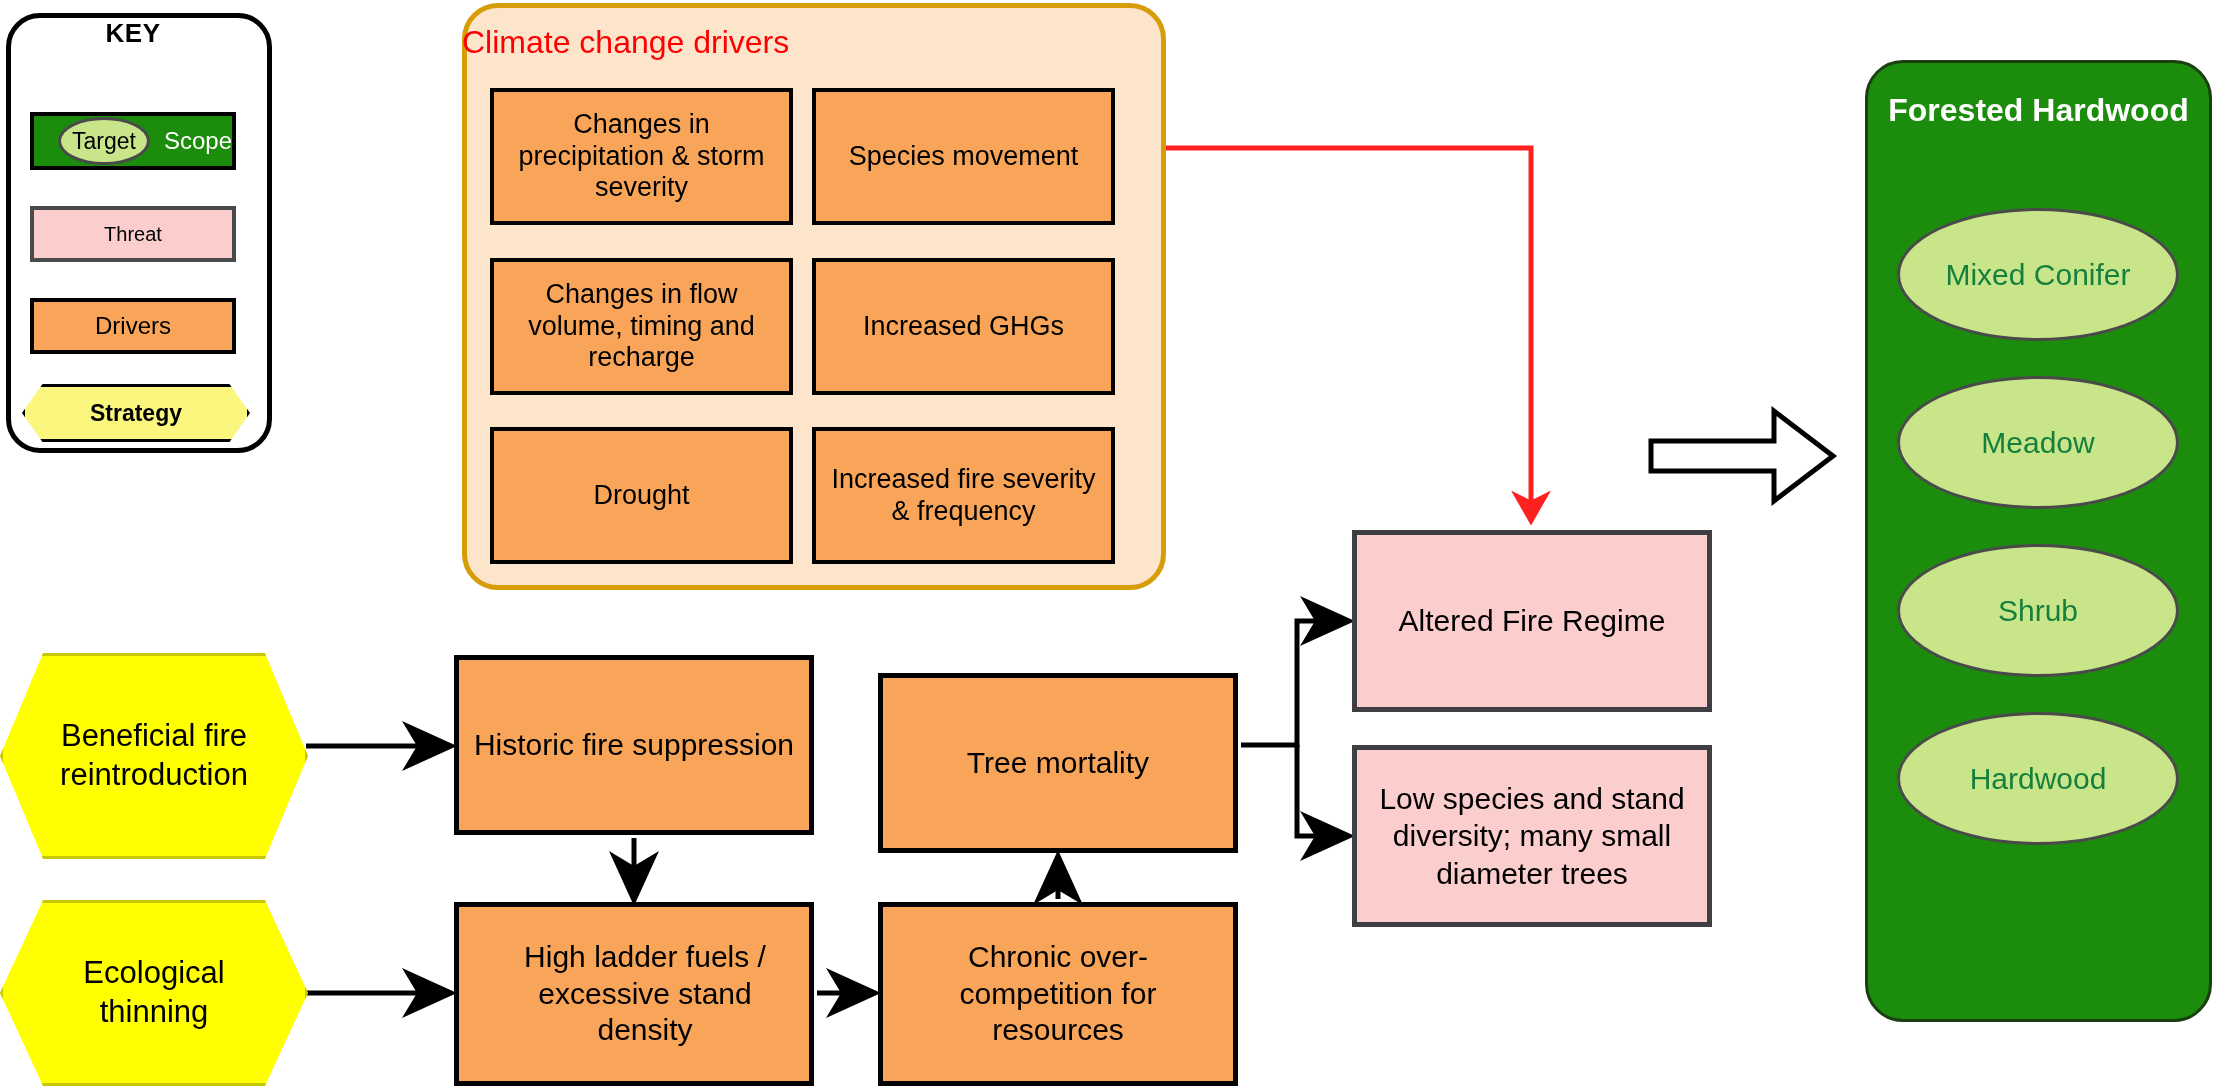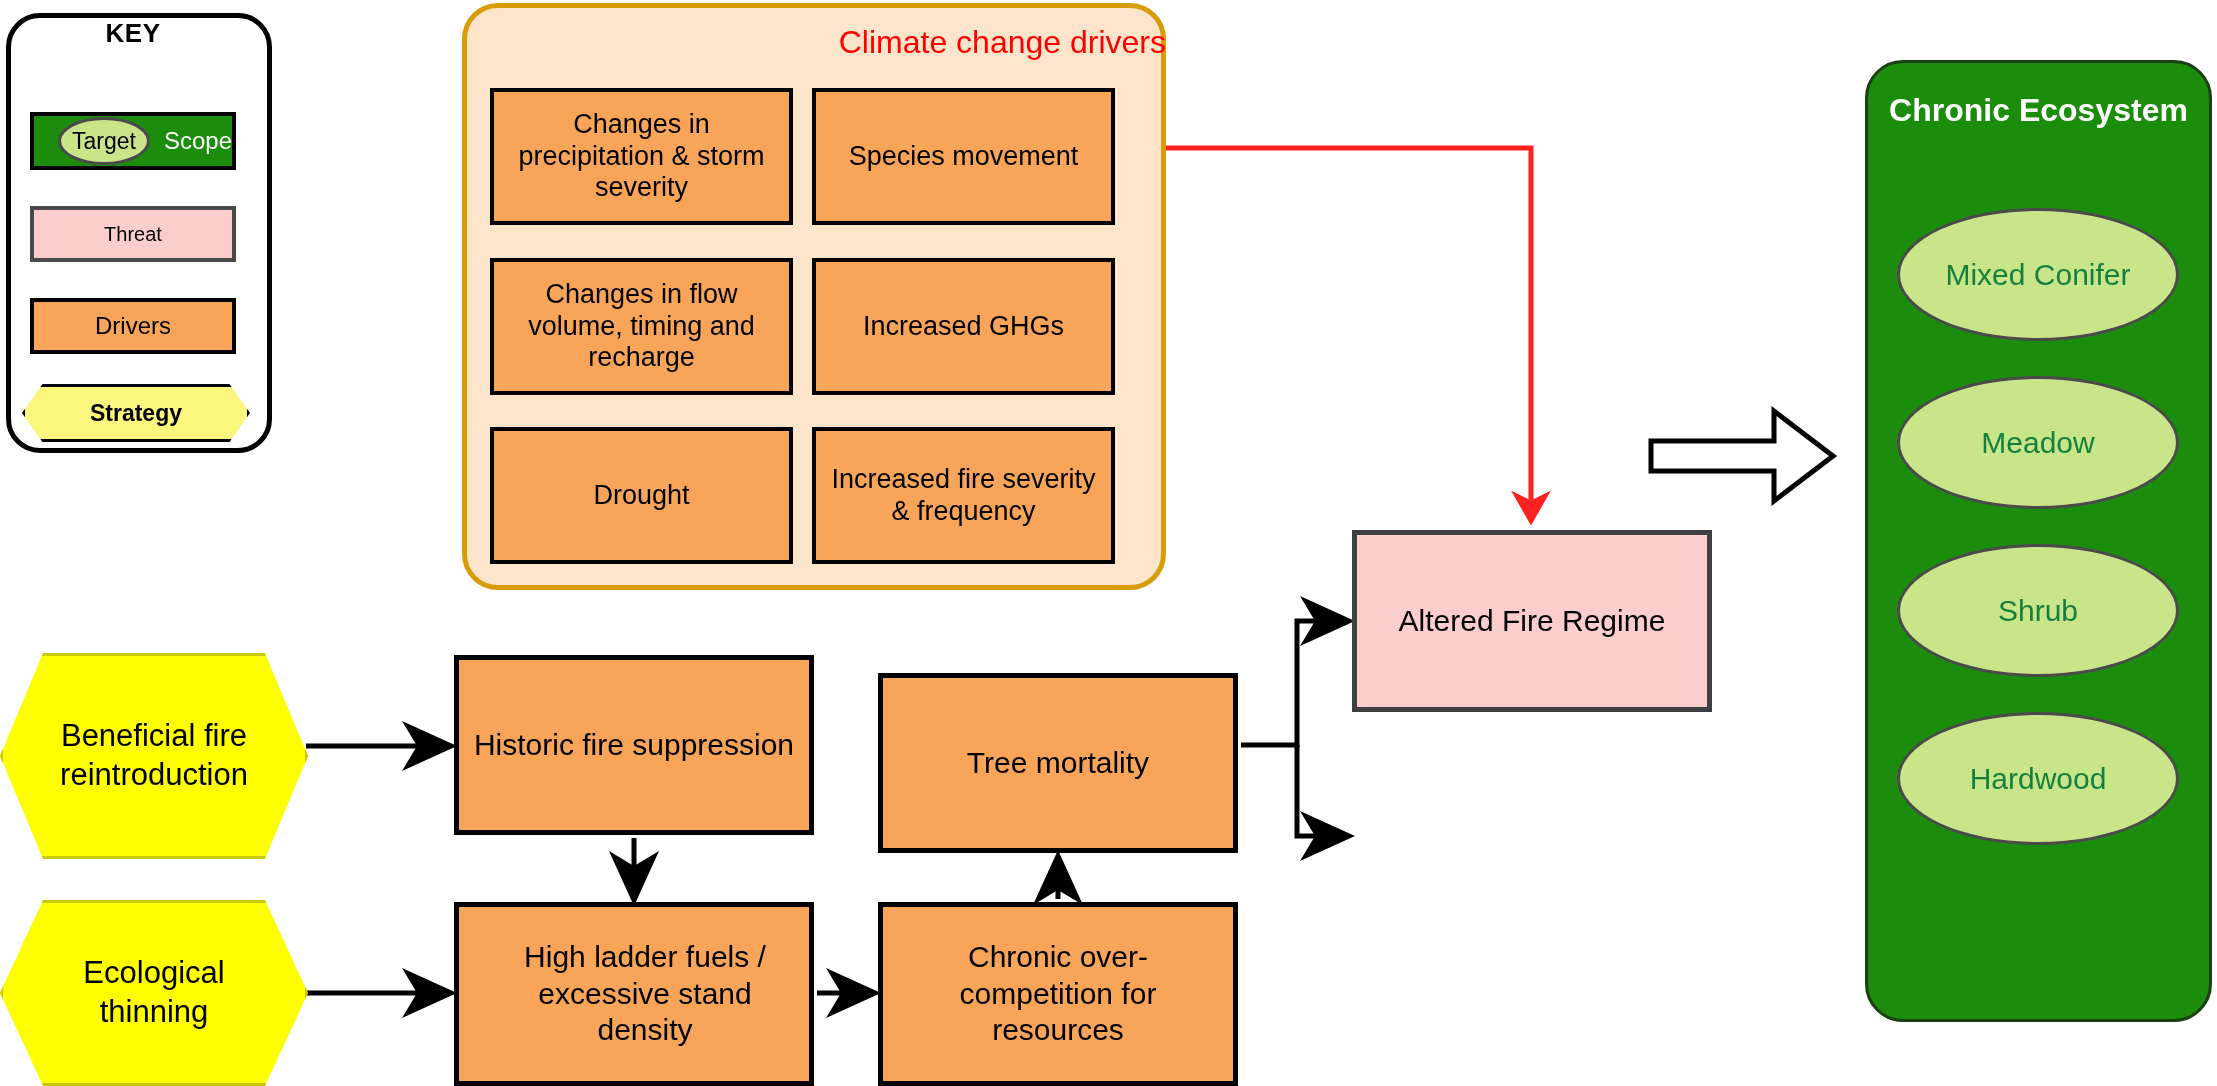--- a/index.html
+++ b/index.html
@@ -81,21 +81,21 @@
 
   
   #ccd-group {
     left: 462px; top: 3px; width: 704px; height: 587px;
     background: #fde5cb;
     border: 5px solid #d79d09;
     border-radius: 36px;
   }
   #ccd-title {
     left: 462px; top: 24px; width: 704px;
-    text-align: right;
+    text-align: left;
     font-size: 32px; color: #ff0000;
   }
   .driver-box {
     background: #f8a559;
     border: 4px solid #000000;
     display: flex; align-items: center; justify-content: center;
     text-align: center;
     font-size: 27px; line-height: 1.18; color: #000000;
     padding: 2px 6px;
   }
@@ -235,22 +235,23 @@
 
   <div id="s-benefire" class="abs strategy-hex">Beneficial fire reintroduction</div>
   <div id="s-ecothin" class="abs strategy-hex">Ecological thinning</div>
 
   <div id="b-histfire" class="abs driver-main">Historic fire suppression</div>
   <div id="b-ladder" class="abs driver-main">High ladder fuels / excessive stand density</div>
   <div id="b-treemort" class="abs driver-main">Tree mortality</div>
   <div id="b-chronic" class="abs driver-main">Chronic over-competition for resources</div>
 
   <div id="t-firereg" class="abs threat-box">Altered Fire Regime</div>
+  <div id="t-lowspec" class="abs threat-box">Low species and stand diversity; many small diameter trees</div>
 
   <div id="scope-forest" class="abs"></div>
-  <div id="scope-title" class="abs">Chronic Ecosystem</div>
+  <div id="scope-title" class="abs">Forested Hardwood</div>
 
   <div id="e-mixed" class="abs target-ellipse">Mixed Conifer</div>
   <div id="e-meadow" class="abs target-ellipse">Meadow</div>
   <div id="e-shrub" class="abs target-ellipse">Shrub</div>
   <div id="e-hardwood" class="abs target-ellipse">Hardwood</div>
 
 </div>
 
 </body></html>

